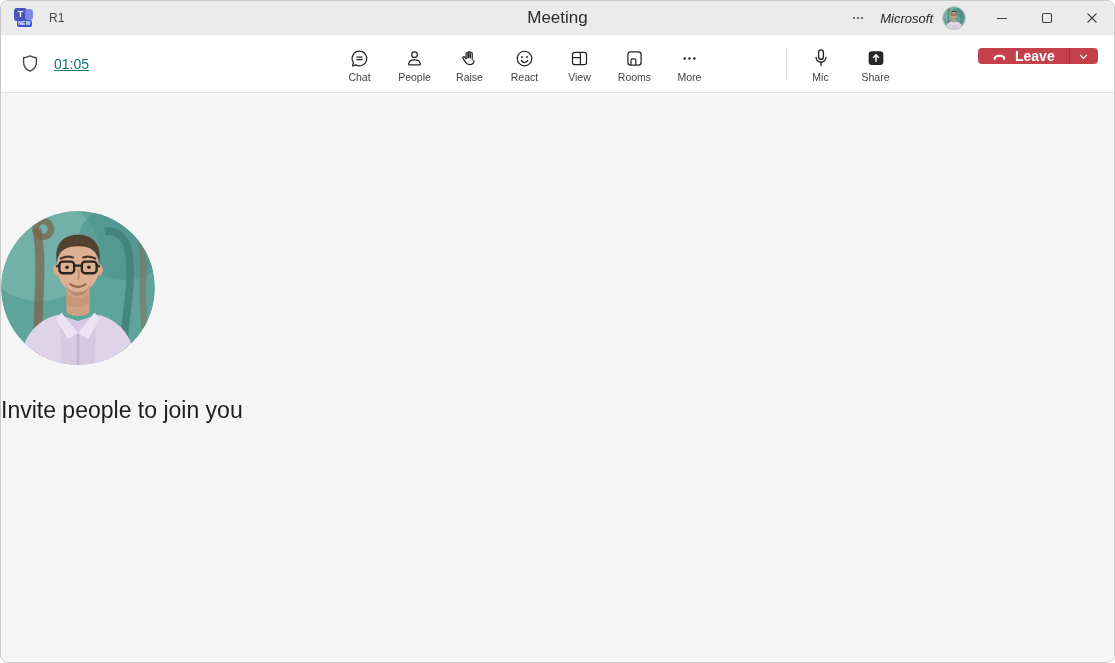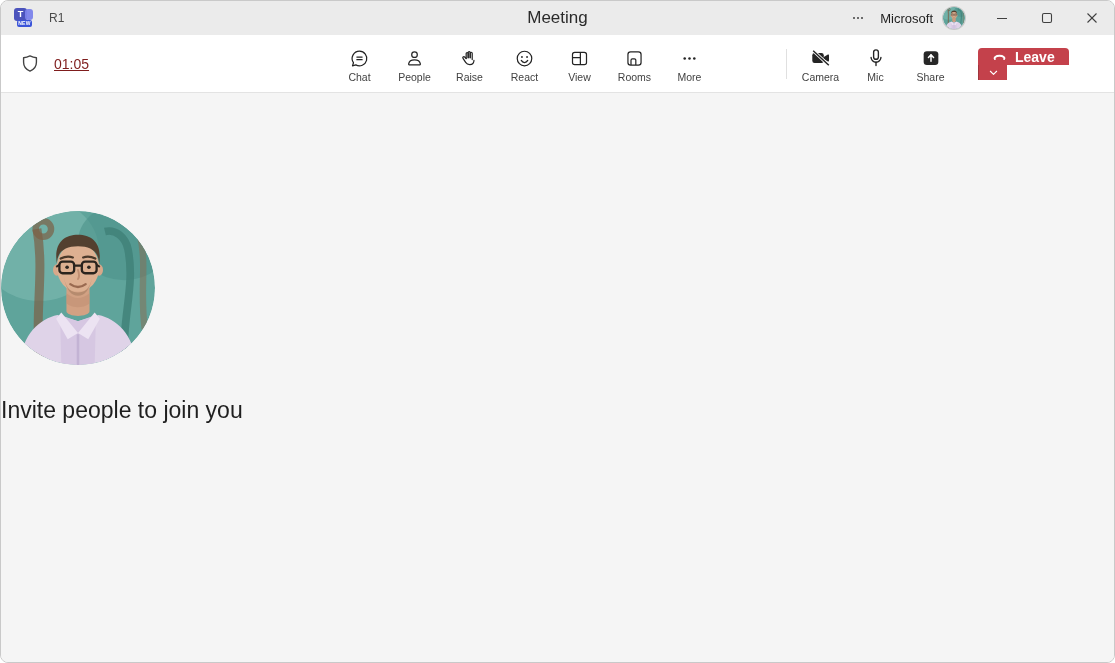--- a/index.html
+++ b/index.html
@@ -45,56 +45,56 @@
   .tb-title {
     position: absolute; left: 50%; top: 50%; transform: translate(-50%, -50%);
     font-size: 17px; color: #2b2b2b;
   }
   .tb-right { position: absolute; right: 0; top: 0; height: 100%; display: flex; align-items: center; }
   .tb-btn {
     background: transparent; border: 0; cursor: pointer;
     height: 100%; display: flex; align-items: center; justify-content: center;
   }
   .tb-more { width: 40px; }
-  .brand { font-size: 13px; color: #1f1f1f; margin: 0 10px 0 2px; }
+  .brand { font-size: 13px; color: #1f1f1f; margin: 0 10px 0 2px; font-style: italic; }
   .tb-avatar {
     width: 22px; height: 22px; border-radius: 50%; overflow: hidden;
     margin-right: 14px; cursor: pointer; flex: 0 0 22px;
     box-shadow: 0 0 0 1px rgba(0,0,0,.15);
   }
   .tb-avatar svg { width: 22px; height: 22px; display: block; }
   .win-btn { width: 45px; }
   
   .toolbar {
     height: 58px; flex: 0 0 58px;
     background: #ffffff;
     border-bottom: 1px solid #e3e3e3;
     position: relative;
   }
   .toolbar-left {
     position: absolute; left: 18px; top: 0; height: 100%;
     display: flex; align-items: center; gap: 13px;
   }
-  .timer { font-size: 14px; color: #7f1d1d; text-decoration: underline; }
+  .timer { font-size: 14px; color: #0f766e; text-decoration: underline; }
   .toolbar-center { position: absolute; left: 331px; top: 0; height: 100%; display: flex; }
   .toolbar-media { position: absolute; left: 792px; top: 0; height: 100%; display: flex; }
   .tbtn {
     width: 55px; height: 100%;
     background: transparent; border: 0; cursor: pointer;
     display: flex; flex-direction: column; align-items: center; justify-content: center;
     gap: 3px; padding-top: 3px;
   }
   .tbtn-icon { height: 22px; display: flex; align-items: center; justify-content: center; }
   .tbtn-label { font-size: 10.5px; color: #424242; line-height: 1; text-align: center; }
   .toolbar-divider {
     position: absolute; left: 785px; top: 14px; width: 1px; height: 30px; background: #e0e0e0;
   }
   .leave-group {
-    position: absolute; left: 977px; top: 13px; height: 46px;
-    display: flex; border-radius: 4px; overflow: hidden; flex-direction: column;
+    position: absolute; left: 977px; top: 13px; height: 16px;
+    display: flex; border-radius: 4px; overflow: hidden;
   }
   .leave-main {
     display: flex; align-items: center; gap: 7px;
     background: #c4414b; color: #fff; border: 0; cursor: pointer;
     padding: 0 14px 0 13px; font-family: inherit;
     font-size: 14px; font-weight: 700;
   }
   .leave-chevron {
     width: 29px; background: #c4414b; border: 0; cursor: pointer;
     border-left: 1px solid rgba(0,0,0,.18);
@@ -287,31 +287,20 @@
         </span>
         <span class="tbtn-label">More</span>
       </button>
     </div>
 
     <div class="toolbar-divider"></div>
 
     <div class="toolbar-media">
       <button class="tbtn">
         <span class="tbtn-icon">
-          <svg width="22" height="22" viewBox="0 0 24 24">
-            <rect x="2.5" y="6.5" width="12.5" height="11" rx="2.5" fill="#242424"></rect>
-            <path d="M15 10.8l4.5-2.6a.8.8 0 0 1 1.2.7v6.2a.8.8 0 0 1-1.2.7L15 13.2Z" fill="#242424"></path>
-            <line x1="3.5" y1="4" x2="20.5" y2="20" stroke="#ffffff" stroke-width="3.4"></line>
-            <line x1="3.5" y1="4" x2="20.5" y2="20" stroke="#242424" stroke-width="1.6"></line>
-          </svg>
-        </span>
-        <span class="tbtn-label">Camera</span>
-      </button>
-      <button class="tbtn">
-        <span class="tbtn-icon">
           <svg width="22" height="22" viewBox="0 0 24 24" fill="none" stroke="#242424" stroke-width="1.5" stroke-linecap="round">
             <rect x="9.4" y="3.2" width="5.2" height="10.2" rx="2.6"></rect>
             <path d="M6.6 11.3a5.4 5.4 0 0 0 10.8 0"></path>
             <line x1="12" y1="16.7" x2="12" y2="20.2"></line>
           </svg>
         </span>
         <span class="tbtn-label">Mic</span>
       </button>
       <button class="tbtn">
         <span class="tbtn-icon">

